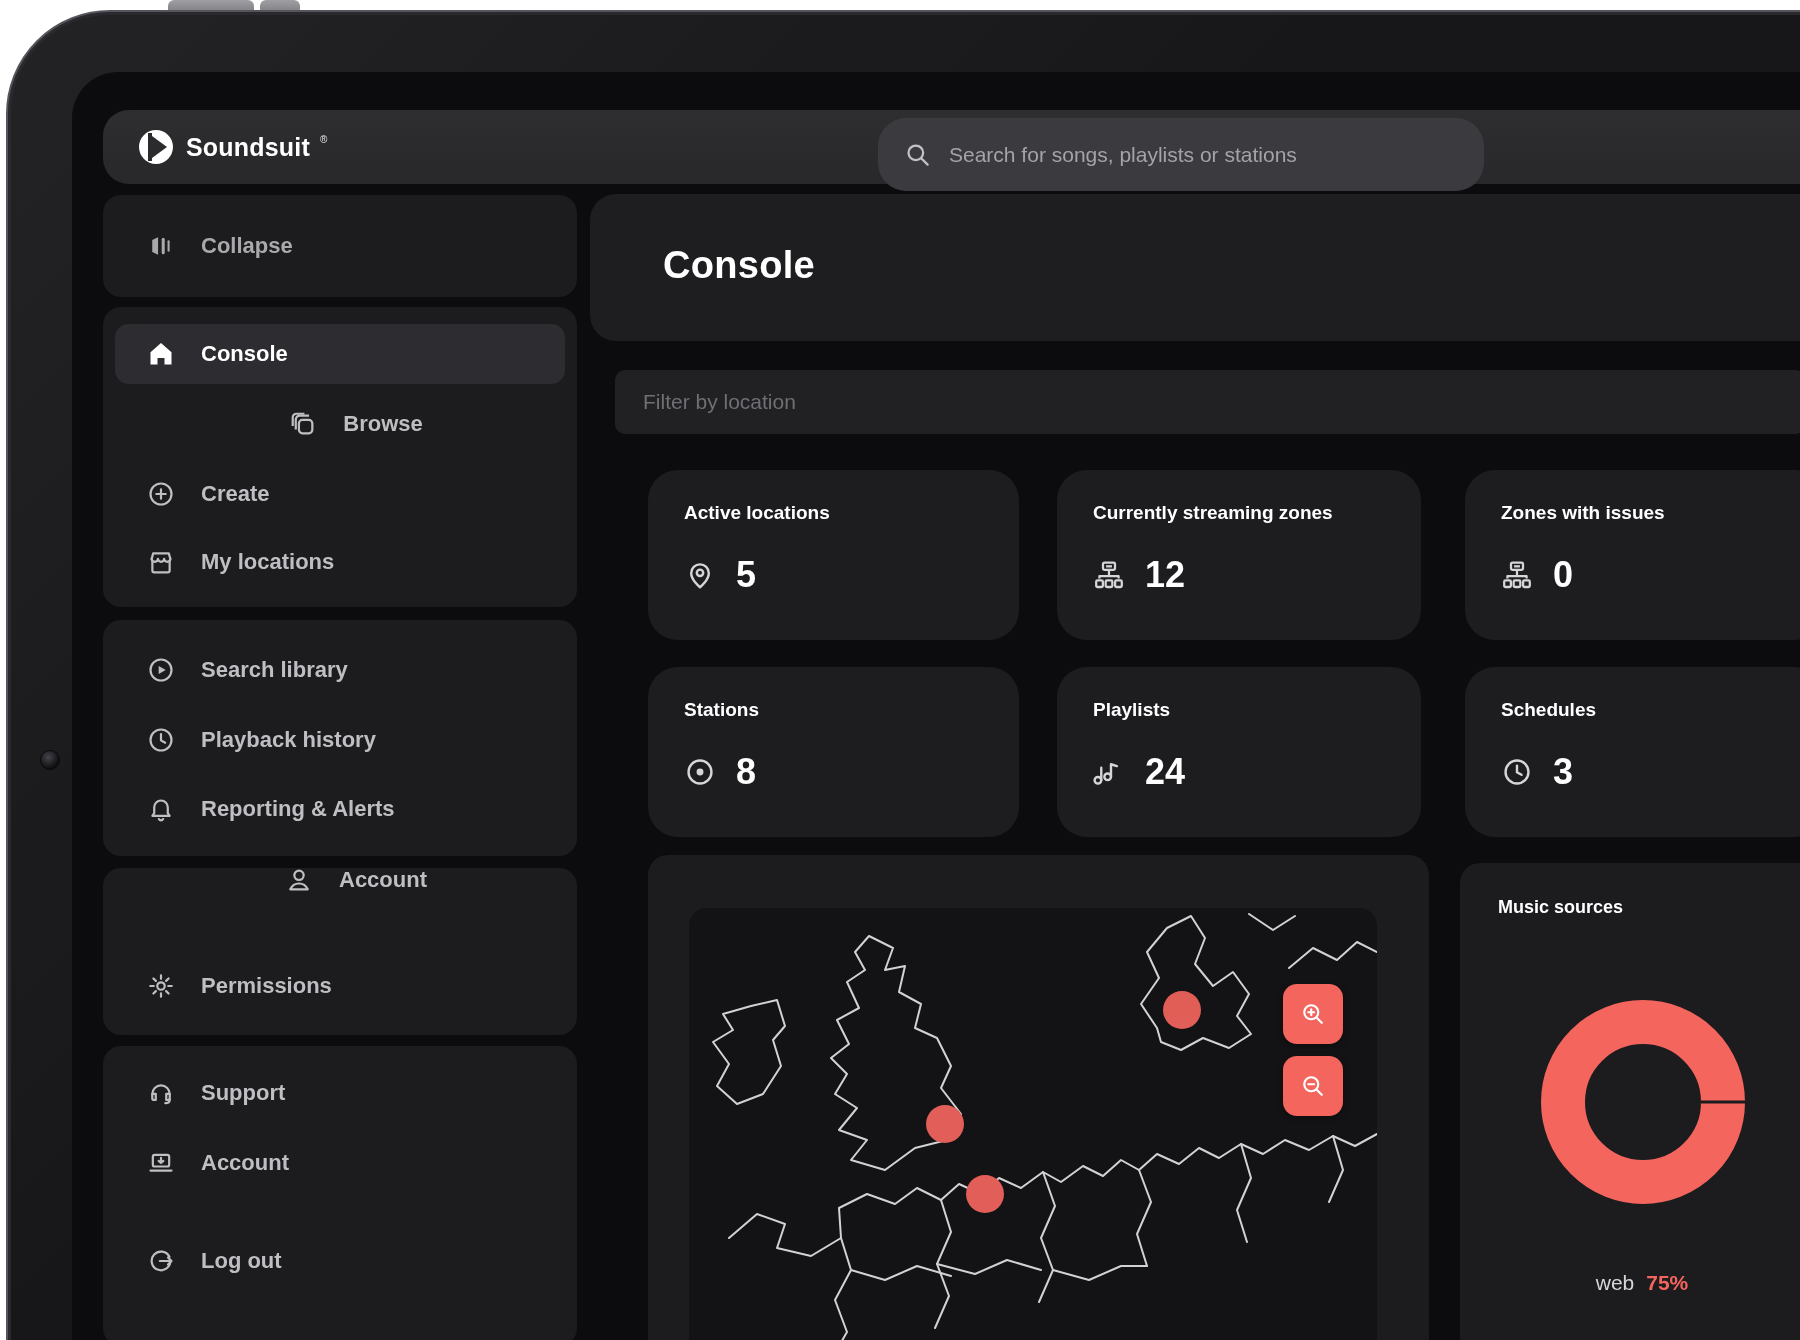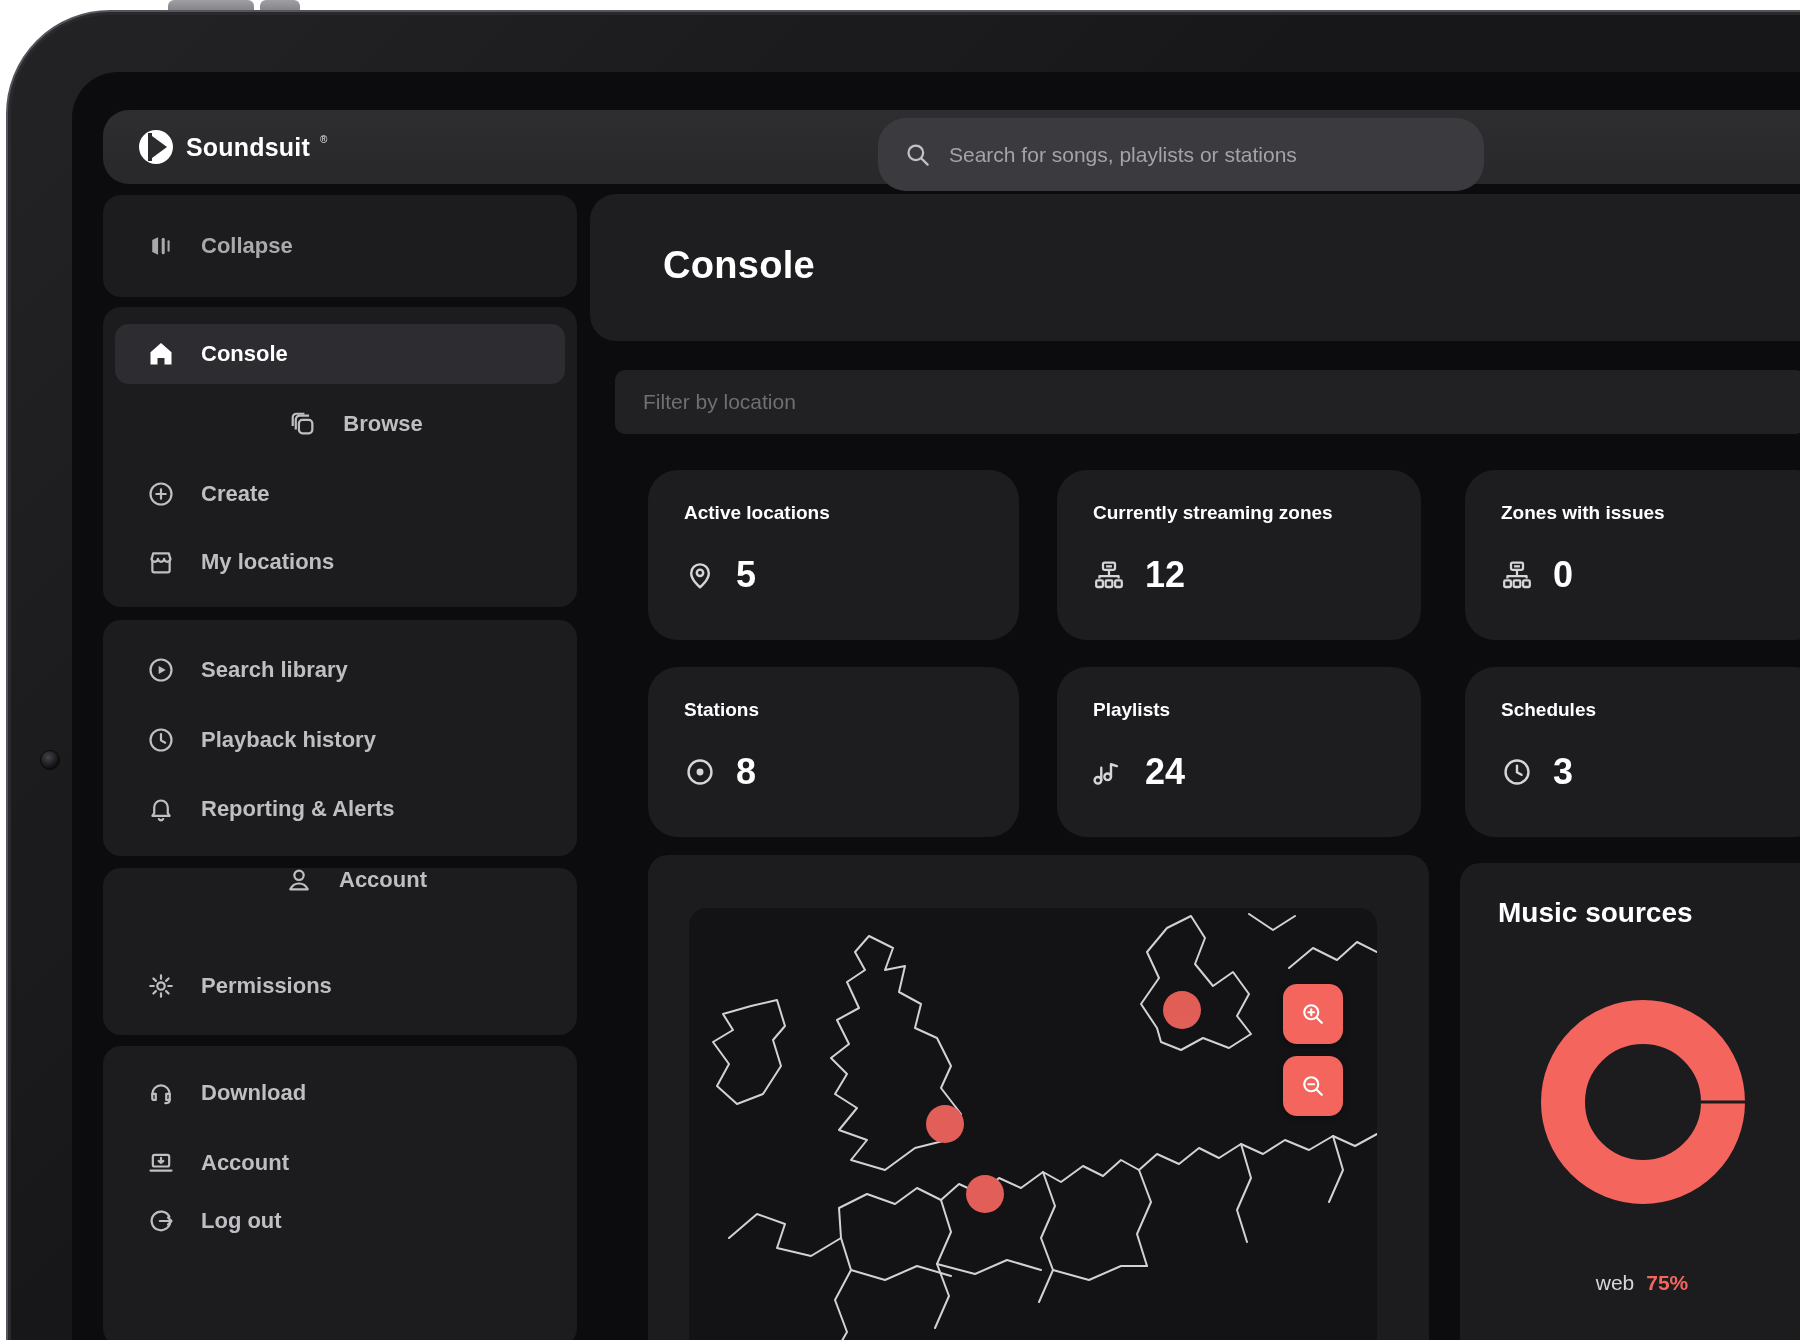--- a/index.html
+++ b/index.html
@@ -72,21 +72,21 @@
   .map-card{left:648px;top:855px;width:781px;height:505px;background:#1c1c1f;border-radius:20px;}
   .map-inner{position:absolute;left:41px;top:53px;width:688px;height:452px;border-radius:18px;
     background:#131315;overflow:hidden;}
   .map-zoom-btn{position:absolute;left:594px;width:60px;height:60px;border-radius:14px;
     background:var(--accent,#f4655e);display:flex;align-items:center;justify-content:center;
     color:#ffffff;cursor:pointer;box-shadow:0 2px 6px rgba(0,0,0,.35);}
   .mz-in{top:76px;} .mz-out{top:148px;}
 
   
   .music-card{left:1460px;top:863px;width:364px;height:497px;background:#1c1c1f;border-radius:20px;}
-  .music-title{position:absolute;left:38px;top:34px;font-size:28px;font-weight:600;color:#ffffff;}
+  .music-title{position:absolute;left:38px;top:34px;font-size:18px;font-weight:600;color:#ffffff;}
   .donut-wrap{position:absolute;left:61px;top:117px;width:244px;height:244px;}
   .music-legend{position:absolute;left:0;top:408px;width:364px;text-align:center;font-size:21px;color:#d6d6d9;}
   .music-legend .pct{color:var(--accent,#f4655e);font-weight:700;margin-left:12px;}
 </style>
 </head>
 <body>
 
 <div class="top-btn b1"></div>
 <div class="top-btn b2"></div>
 <div class="device-frame"></div>
@@ -221,33 +221,33 @@
 
   <div class="abs nav-item" style="top:1063px;">
     <span style="display:flex;">
       <svg width="28" height="28" viewBox="0 0 24 24" fill="none" stroke="#bfbfc3" stroke-width="1.9" stroke-linecap="round" stroke-linejoin="round">
         <path d="M4.5 13a7.5 7.5 0 0 1 15 0"></path>
         <path d="M4.5 13v3.2a1.8 1.8 0 0 0 1.8 1.8h1.2V12.8H5.7"></path>
         <path d="M19.5 13v3.2a1.8 1.8 0 0 1-1.8 1.8h-1.2V12.8h1.8"></path>
         <path d="M19.5 17.5c0 2-1.5 3.2-3.8 3.2"></path>
       </svg>
     </span>
-    <span>Download</span>
+    <span>Support</span>
   </div>
   <div class="abs nav-item" style="top:1133px;">
     <span style="display:flex;">
       <svg width="28" height="28" viewBox="0 0 24 24" fill="none" stroke="#bfbfc3" stroke-width="1.9" stroke-linecap="round" stroke-linejoin="round">
         <rect x="5" y="5" width="14" height="10" rx="1.6"></rect>
         <path d="M12 7.5v4.5M10 10.2l2 1.8 2-1.8"></path>
         <path d="M3 18.5h18"></path>
       </svg>
     </span>
     <span>Account</span>
   </div>
-  <div class="abs nav-item" style="top:1191px;">
+  <div class="abs nav-item" style="top:1231px;">
     <span style="display:flex;">
       <svg width="28" height="28" viewBox="0 0 24 24" fill="none" stroke="#bfbfc3" stroke-width="1.9" stroke-linecap="round" stroke-linejoin="round">
         <path d="M19.2 8.4A8 8 0 1 0 20 12"></path>
         <path d="M11 12h10M18 9l3 3-3 3"></path>
       </svg>
     </span>
     <span>Log out</span>
   </div>
 
   <div class="abs main-header"></div>

